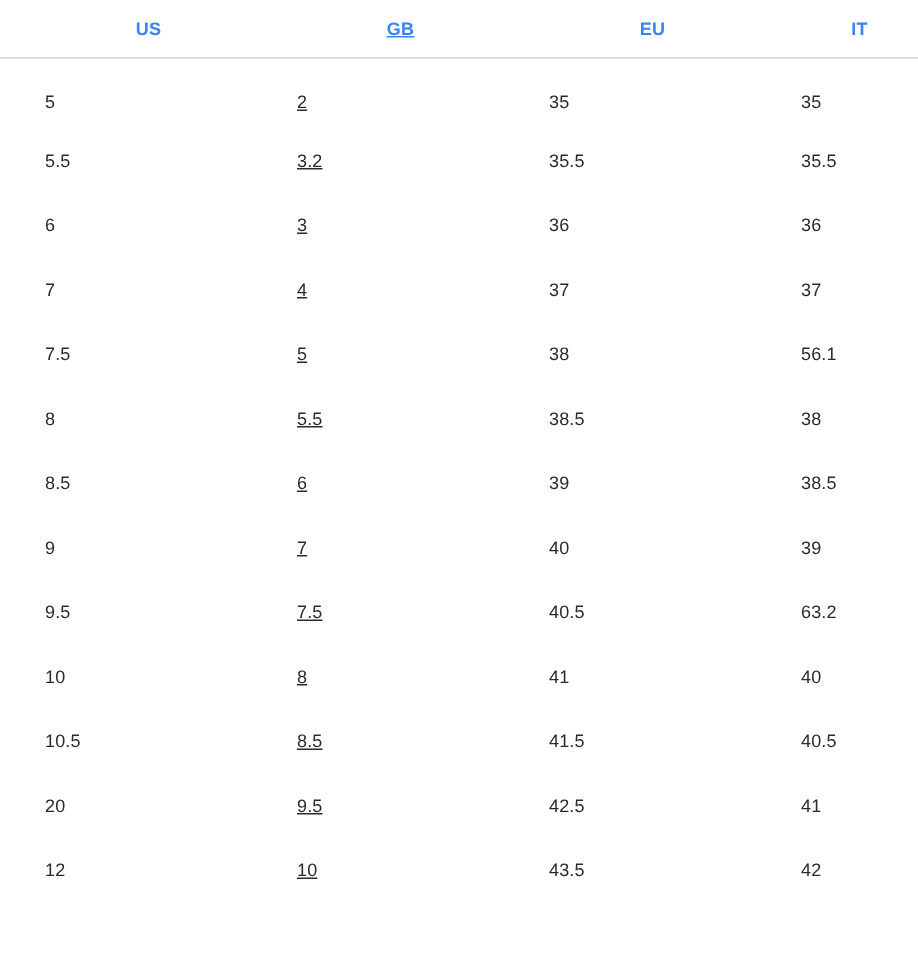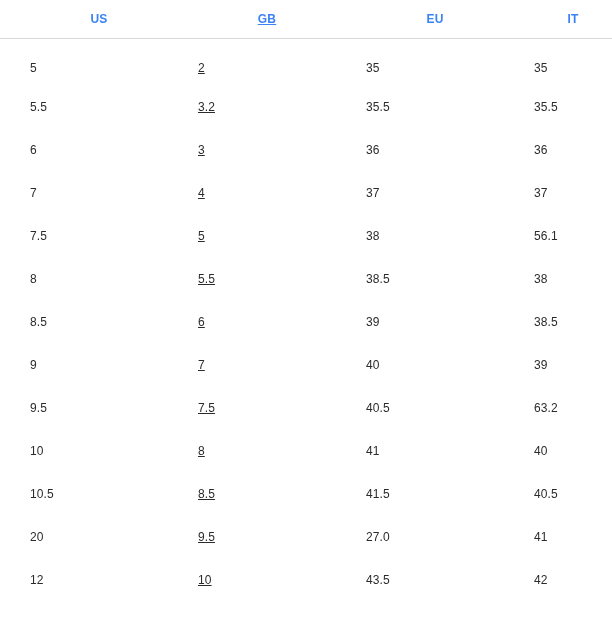--- a/index.html
+++ b/index.html
@@ -168,21 +168,21 @@
       </tr>
       <tr>
         <td>10.5</td>
         <td>8.5</td>
         <td>41.5</td>
         <td>40.5</td>
       </tr>
       <tr>
         <td>20</td>
         <td>9.5</td>
-        <td>27.0</td>
+        <td>42.5</td>
         <td>41</td>
       </tr>
       <tr>
         <td>12</td>
         <td>10</td>
         <td>43.5</td>
         <td>42</td>
       </tr>
     </tbody>
   </table>

